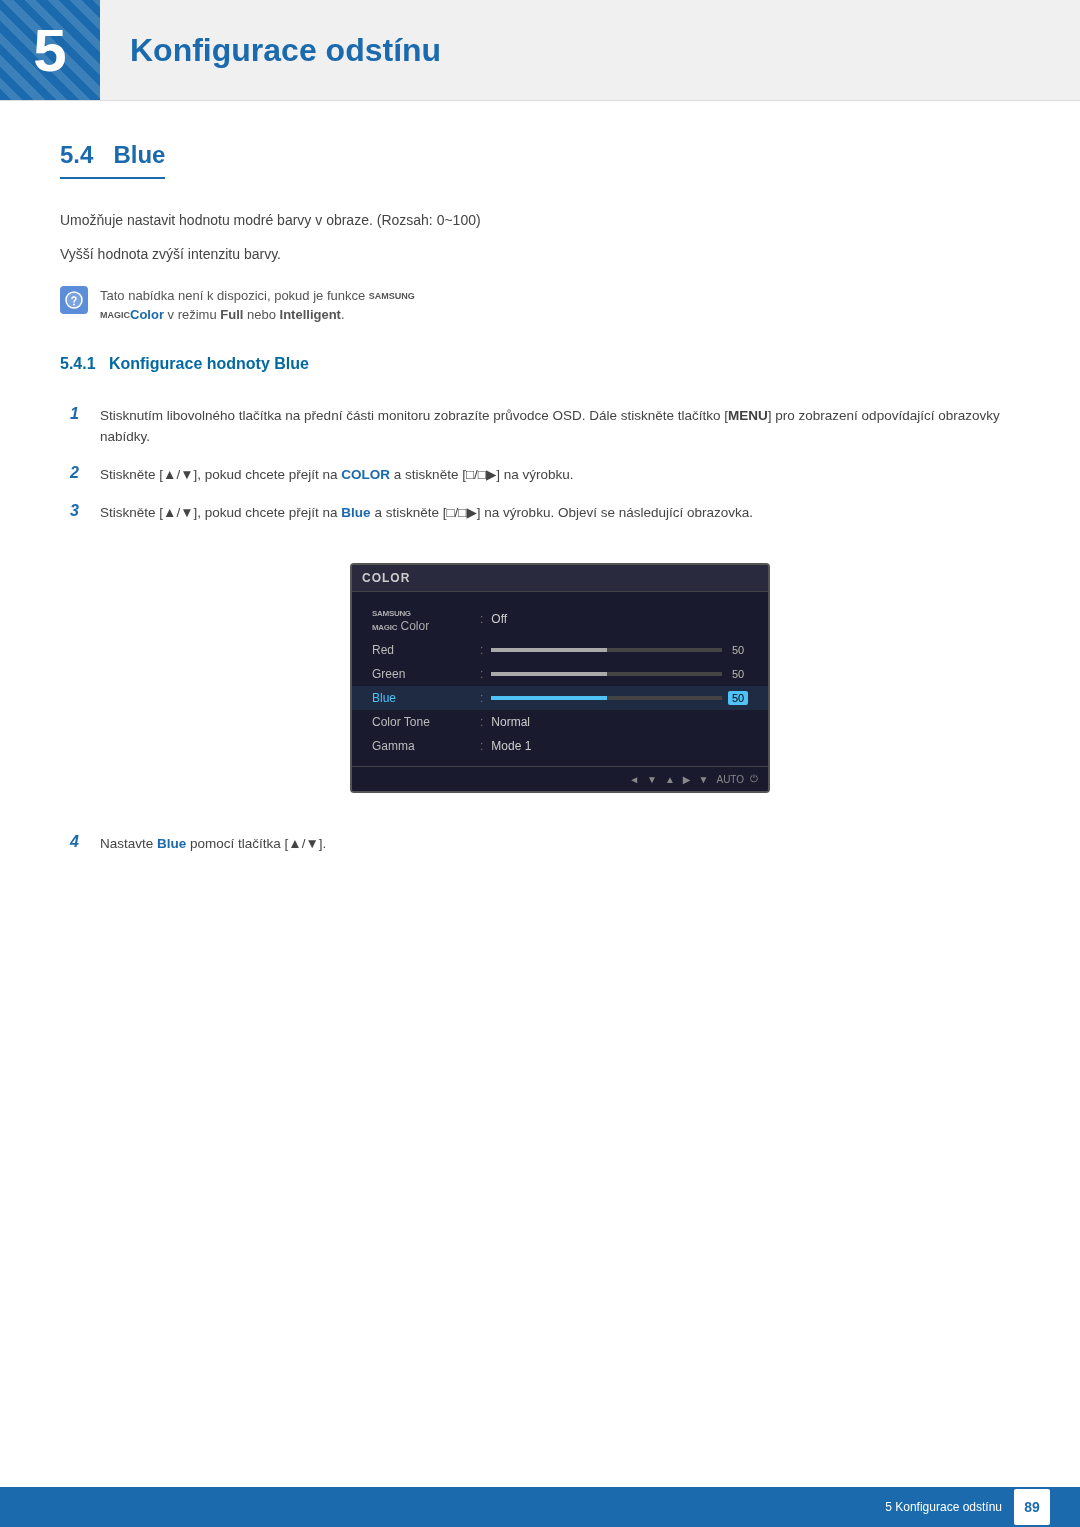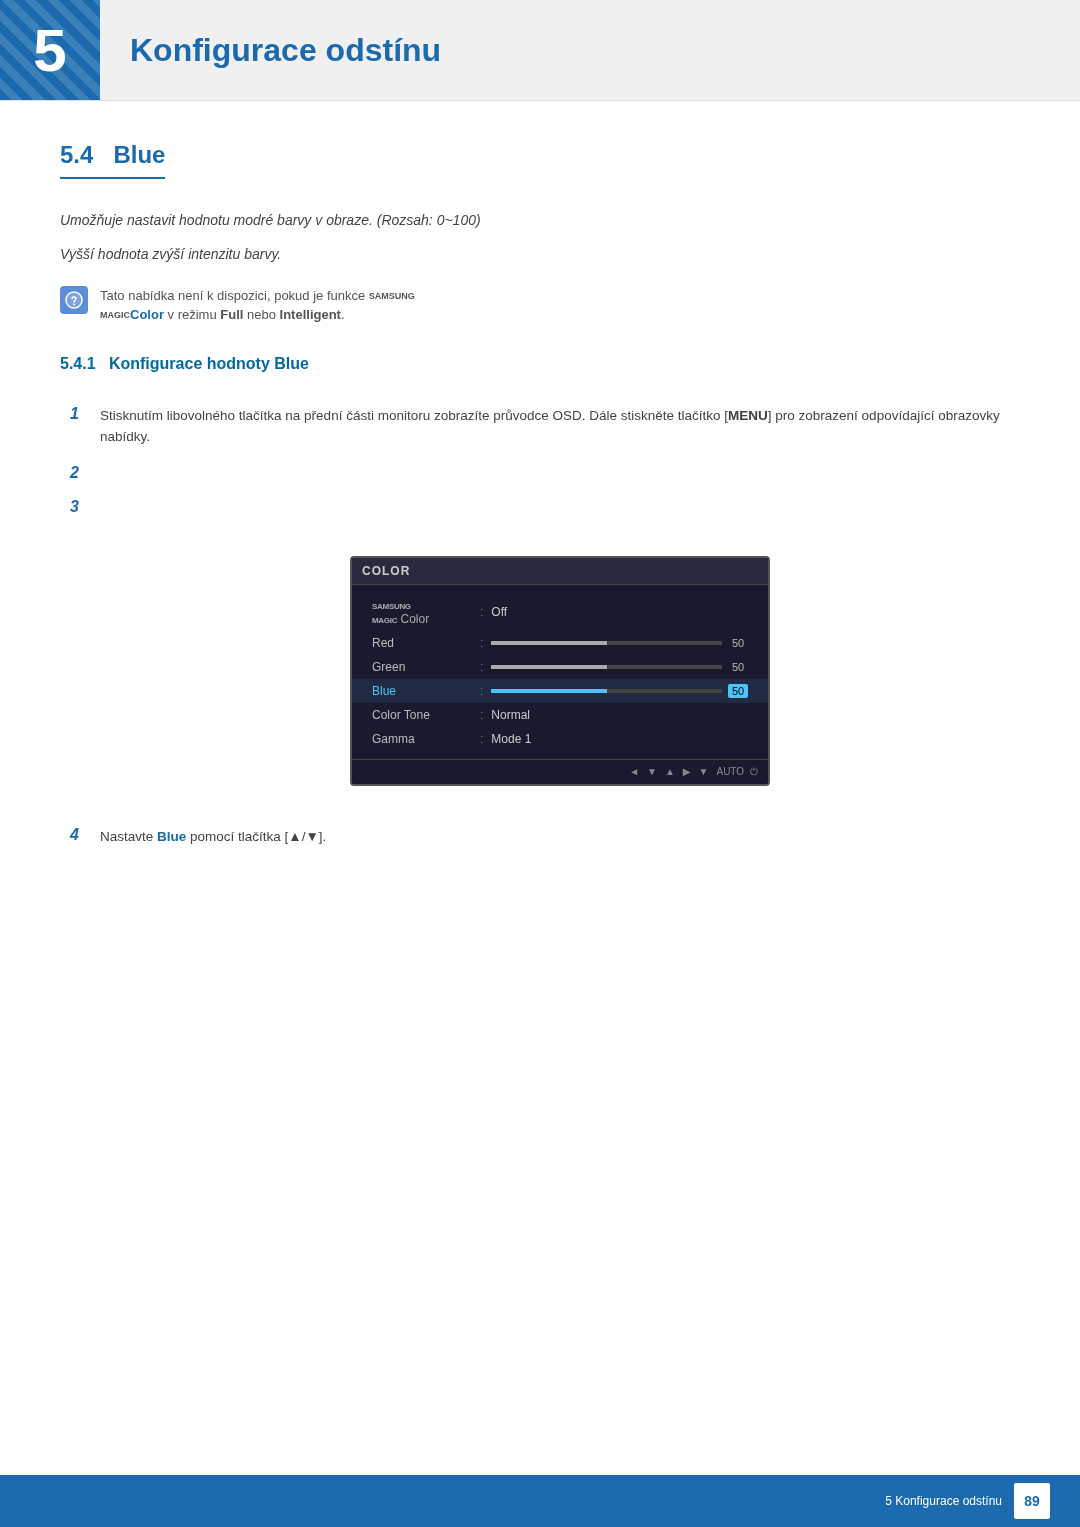--- a/index.html
+++ b/index.html
@@ -81,21 +81,20 @@
       margin-bottom: 30px;
       padding-bottom: 8px;
       border-bottom: 2px solid #1a6aad;
       display: inline-block;
     }
 
     .description-text {
       margin-bottom: 12px;
       line-height: 1.6;
       color: #444;
-      font-style: italic;
     }
 
     
     .note-box {
       display: flex;
       align-items: flex-start;
       margin: 20px 0 30px 0;
       gap: 12px;
     }
 
@@ -271,21 +270,21 @@
       gap: 6px;
       justify-content: flex-end;
     }
 
     
     .page-footer {
       position: absolute;
       bottom: 0;
       left: 0;
       right: 0;
-      height: 52px;
+      height: 40px;
       background: #1a6aad;
       display: flex;
       align-items: center;
       justify-content: flex-end;
       padding: 0 30px;
     }
 
     .footer-chapter-text {
       color: white;
       font-size: 12px;
@@ -355,24 +354,30 @@
 
       <div class="step">
         <span class="step-number">1</span>
         <p class="step-text">
           Stisknutím libovolného tlačítka na přední části monitoru zobrazíte průvodce OSD. Dále stiskněte tlačítko [<strong>MENU</strong>] pro zobrazení odpovídající obrazovky nabídky.
         </p>
       </div>
 
       <div class="step">
         <span class="step-number">2</span>
+        <p class="step-text">
+          Stiskněte [▲/▼], pokud chcete přejít na <span class="color-word">COLOR</span> a stiskněte [□/□▶] na výrobku.
+        </p>
       </div>
 
       <div class="step">
         <span class="step-number">3</span>
+        <p class="step-text">
+          Stiskněte [▲/▼], pokud chcete přejít na <span class="blue-word">Blue</span> a stiskněte [□/□▶] na výrobku. Objeví se následující obrazovka.
+        </p>
       </div>
 
       <div style="display:flex; justify-content:center; margin: 20px 0 20px 30px;">
         <div class="monitor-screenshot">
           <div class="osd-header">COLOR</div>
           <div class="osd-body">
 
             <div class="osd-row">
               <div class="osd-row-label">
                 <span style="font-size:8px;font-weight:bold;color:#aaa;letter-spacing:-0.3px;">SAMSUNG<br>MAGIC</span><span style="color:#aaa;font-size:12px;"> Color</span>

